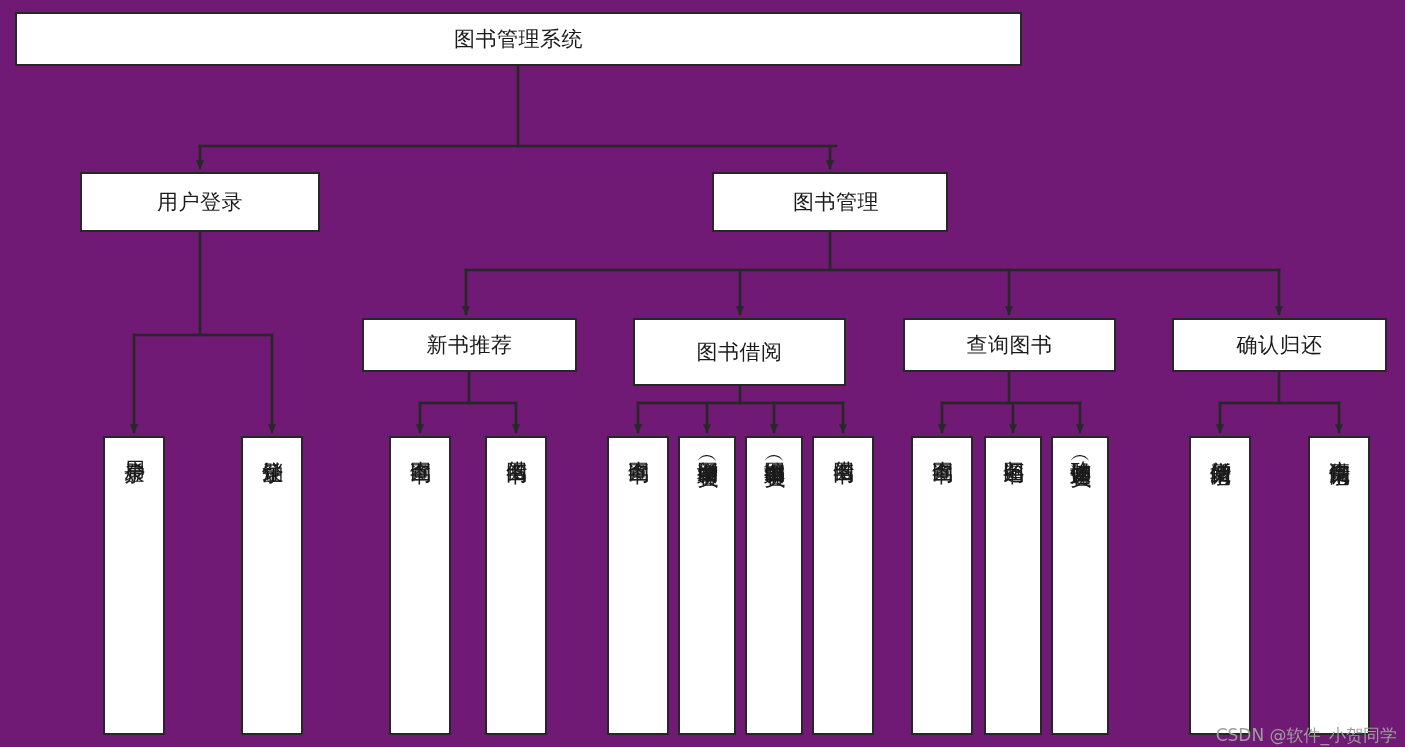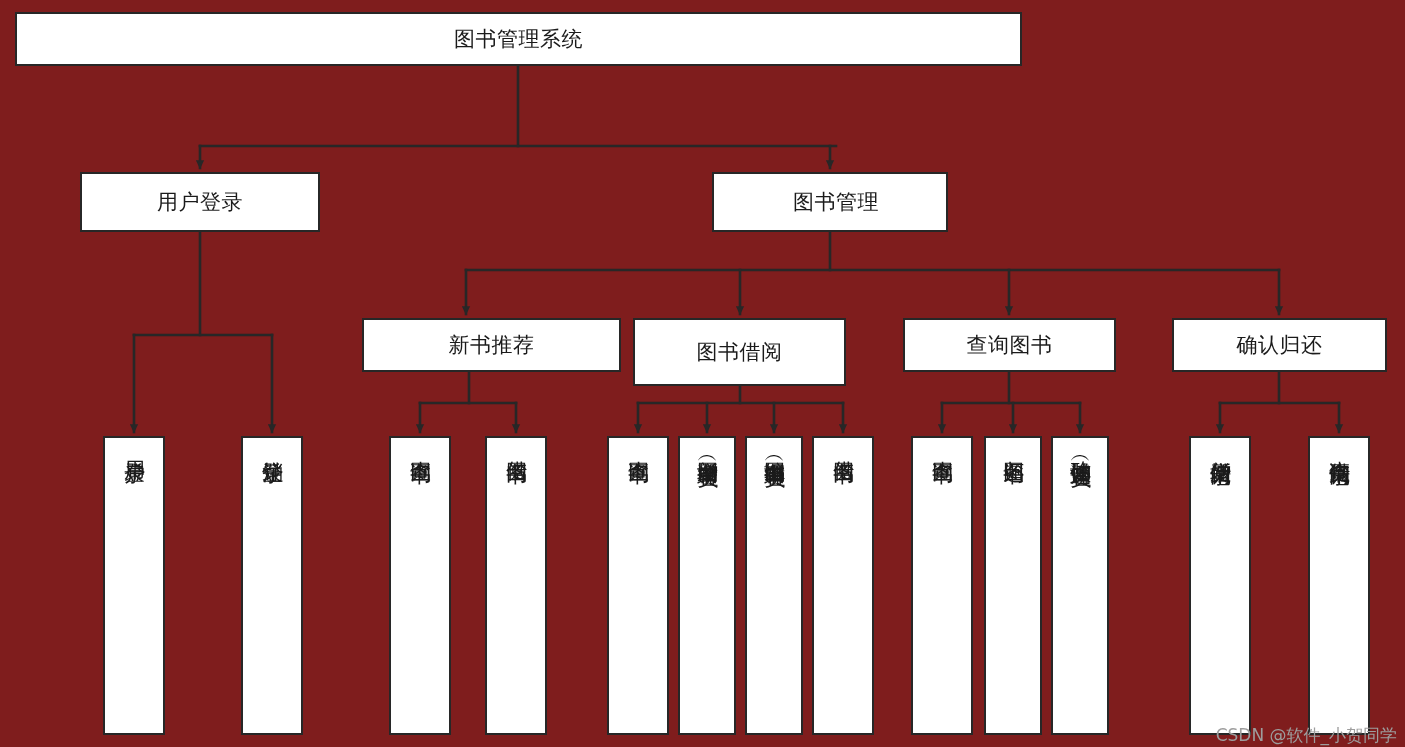--- a/index.html
+++ b/index.html
@@ -4,21 +4,21 @@
 <style>
   html, body {
     margin: 0;
     padding: 0;
     background: #ffffff;
   }
   #canvas {
     position: relative;
     width: 1405px;
     height: 747px;
-    background: #7f1d1d;
+    background: #701a75;
     font-family: "DejaVu Sans", "Liberation Sans", sans-serif;
     overflow: hidden;
   }
   svg#edges {
     position: absolute;
     left: 0;
     top: 0;
     width: 1405px;
     height: 747px;
     pointer-events: none;
@@ -124,21 +124,21 @@
     <span class="htext">图书管理系统</span>
   </div>
 
   <div class="node h" style="left: 80px; top: 172px; width: 240px; height: 60px;">
     <span class="htext">用户登录</span>
   </div>
   <div class="node h" style="left: 712px; top: 172px; width: 236px; height: 60px; padding-left: 12px;">
     <span class="htext">图书管理</span>
   </div>
 
-  <div class="node h" style="left: 362px; top: 318px; width: 259px; height: 54px;">
+  <div class="node h" style="left: 362px; top: 318px; width: 215px; height: 54px;">
     <span class="htext">新书推荐</span>
   </div>
   <div class="node h" style="left: 633px; top: 318px; width: 213px; height: 68px;">
     <span class="htext">图书借阅</span>
   </div>
   <div class="node h" style="left: 903px; top: 318px; width: 213px; height: 54px;">
     <span class="htext">查询图书</span>
   </div>
   <div class="node h" style="left: 1172px; top: 318px; width: 215px; height: 54px;">
     <span class="htext">确认归还</span>

